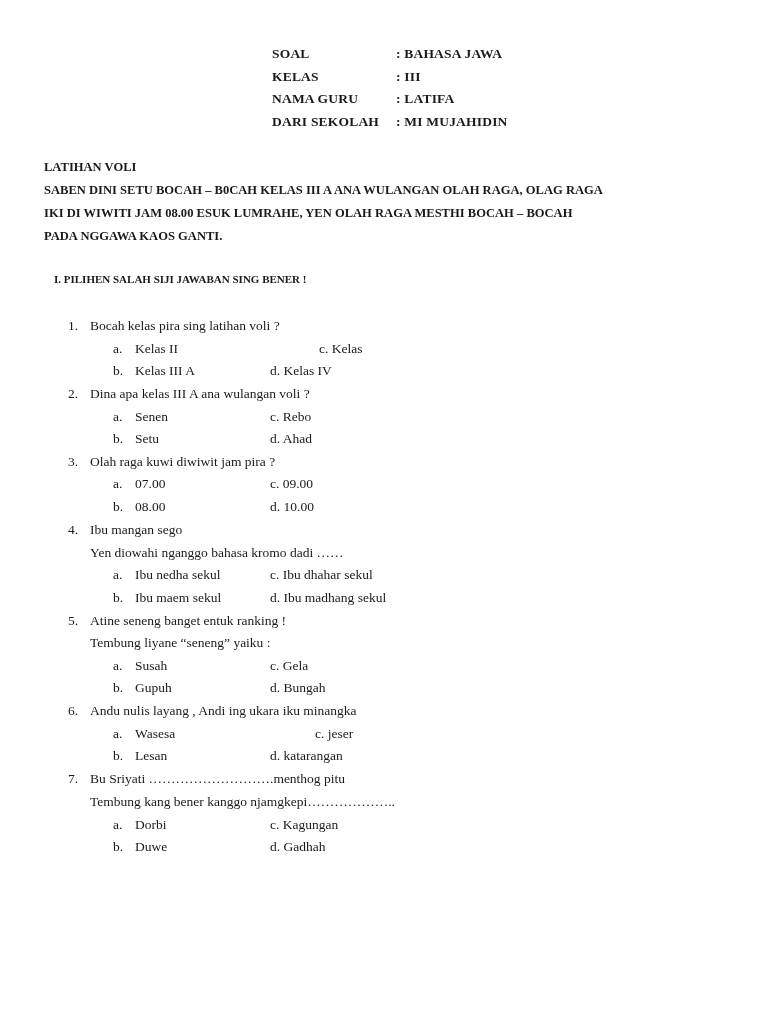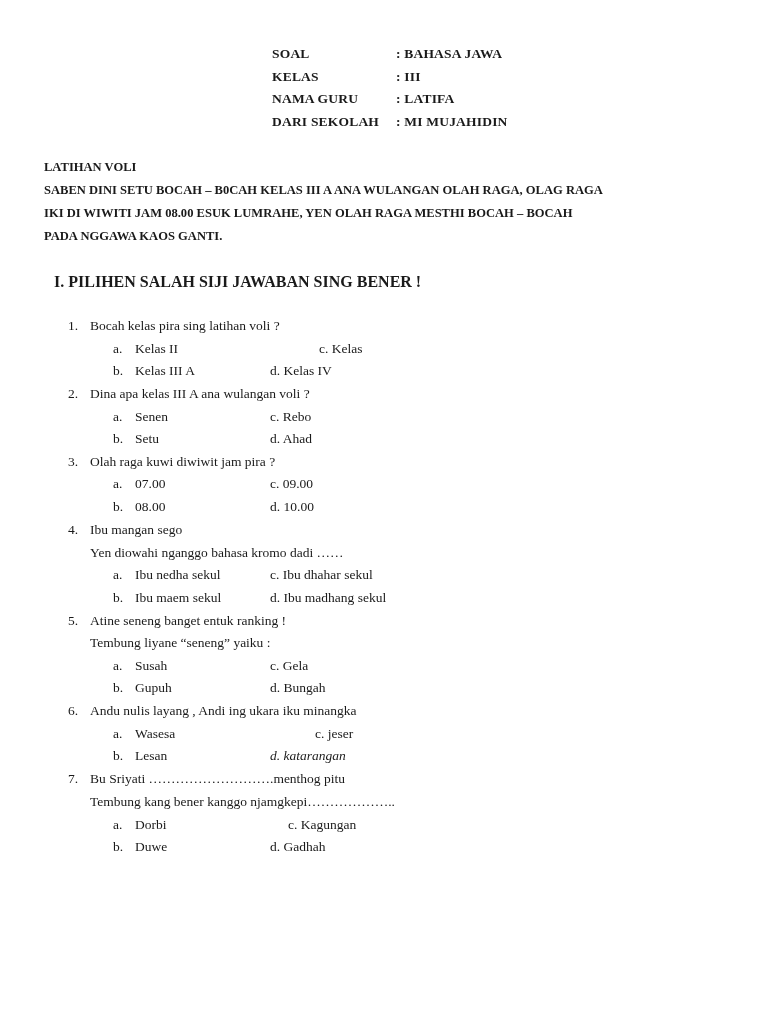--- a/index.html
+++ b/index.html
@@ -2,21 +2,21 @@
 <html><head>
 <meta charset="utf-8">
 <style>
   html, body { margin: 0; padding: 0; background: #ffffff; }
   body { width: 768px; height: 1024px; position: relative; overflow: hidden; color: #1a1a1a; font-family: "Liberation Serif", serif; }
   .page { position: absolute; left: 0; top: 0; width: 768px; height: 1024px; }
   .hdr-row { position: absolute; left: 272px; font-size: 13.5px; font-weight: bold; letter-spacing: 0.2px; }
   .hdr-row .lbl { position: absolute; left: 0; white-space: nowrap; }
   .hdr-row .val { position: absolute; left: 124px; white-space: nowrap; text-align: right; }
   .story { position: absolute; left: 44px; width: 700px; font-family: "Liberation Serif", serif; font-weight: bold; font-size: 13.5px; white-space: nowrap; transform: scaleX(0.93); transform-origin: left; }
-  .section { position: absolute; left: 54px; font-size: 16px; font-weight: bold; white-space: nowrap; }
+  .section { position: absolute; left: 54px; font-size: 11px; font-weight: bold; white-space: nowrap; }
   .qline { position: absolute; font-size: 13.5px; white-space: nowrap; }
   .num { position: absolute; left: 68px; }
   .qtext { position: absolute; left: 90px; }
   .optL { position: absolute; left: 113px; }
   .optLtxt { position: absolute; left: 135px; text-align: right; }
   .opt { position: absolute; }
 </style>
 </head>
 <body>
 
@@ -145,36 +145,36 @@
       <span class="qtext">Andu nulis layang , Andi ing ukara iku minangka</span>
     </div>
     <div class="qline" style="top:726px;">
       <span class="optL">a.</span>
       <span class="optLtxt">Wasesa</span>
       <span class="opt" style="left:315px;">c. jeser</span>
     </div>
     <div class="qline" style="top:748px;">
       <span class="optL">b.</span>
       <span class="optLtxt">Lesan</span>
-      <span class="opt" style="left:270px;font-style:italic;">d. katarangan</span>
+      <span class="opt" style="left:270px;">d. katarangan</span>
     </div>
   </div>
 
   <div>
     <div class="qline" style="top:771px;">
       <span class="num">7.</span>
       <span class="qtext">Bu Sriyati ……………………….menthog pitu</span>
     </div>
     <div class="qline" style="top:794px;">
       <span class="qtext">Tembung kang bener kanggo njamgkepi………………..</span>
     </div>
     <div class="qline" style="top:817px;">
       <span class="optL">a.</span>
       <span class="optLtxt">Dorbi</span>
-      <span class="opt" style="left:288px;text-align:center;">c. Kagungan</span>
+      <span class="opt" style="left:270px;text-align:center;">c. Kagungan</span>
     </div>
     <div class="qline" style="top:839px;">
       <span class="optL">b.</span>
       <span class="optLtxt">Duwe</span>
       <span class="opt" style="left:270px;font-family:Liberation Serif, serif;">d. Gadhah</span>
     </div>
   </div>
 
 </div>
 

